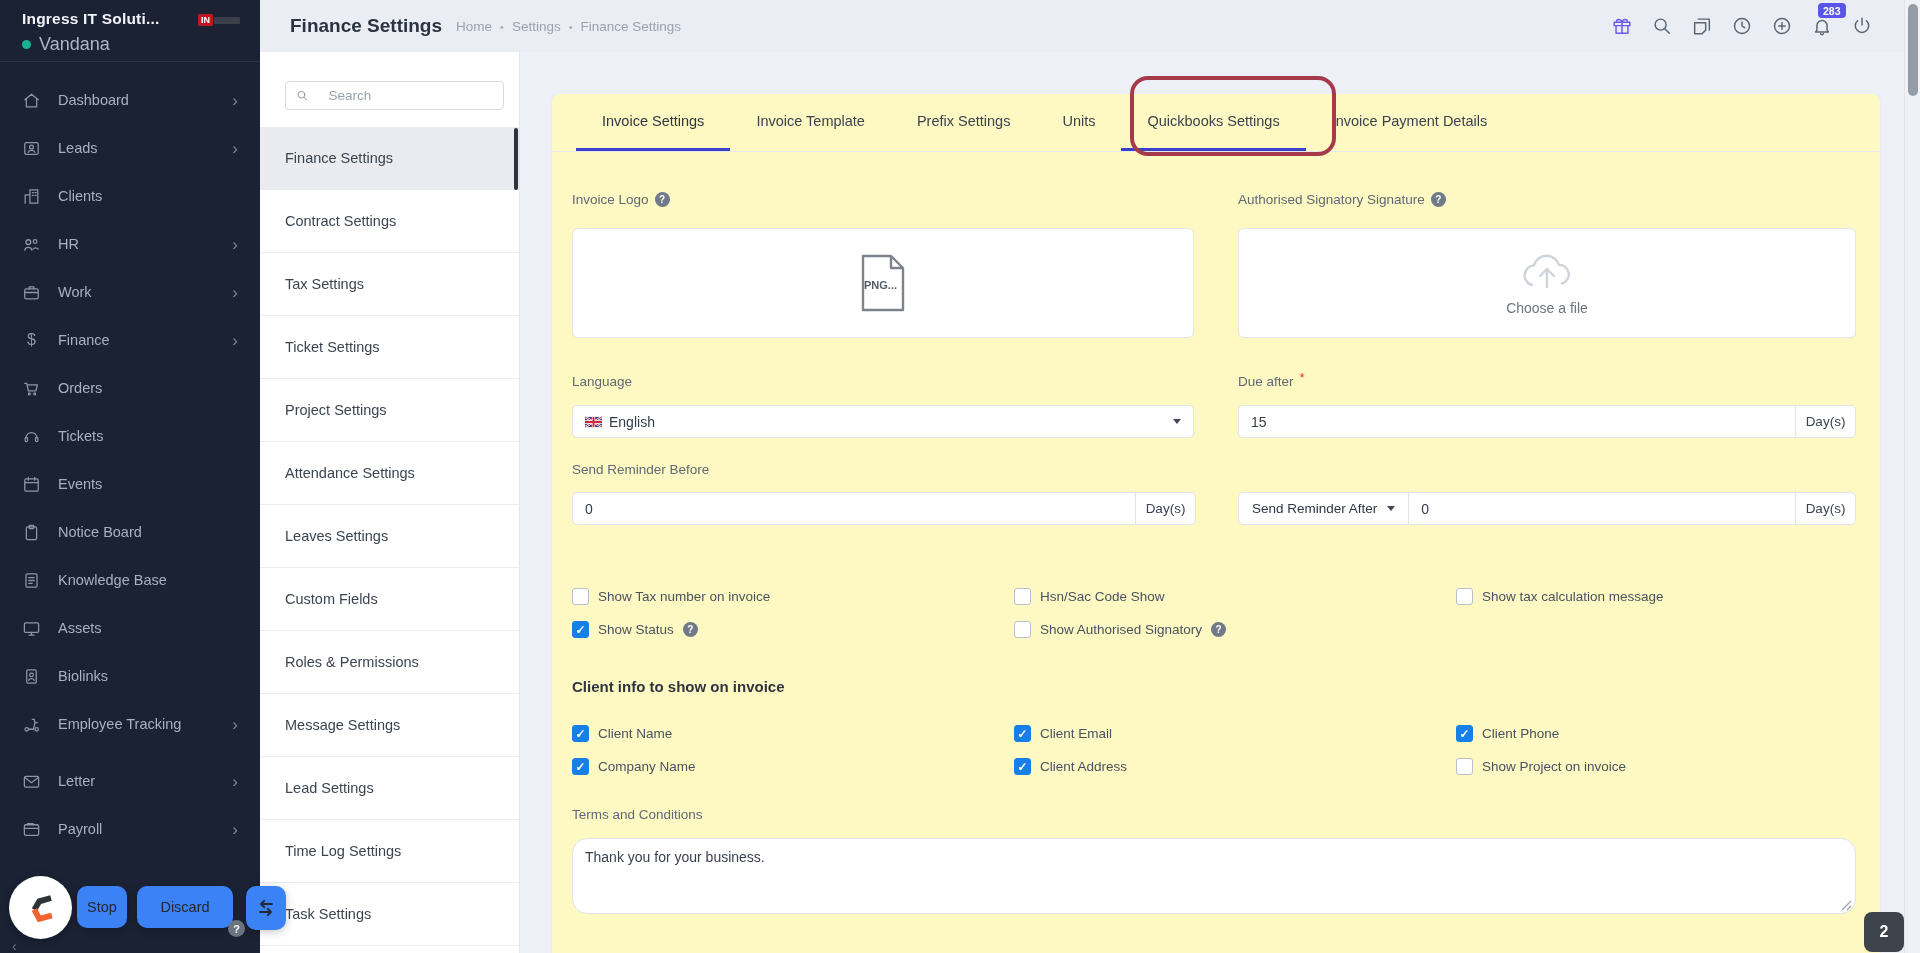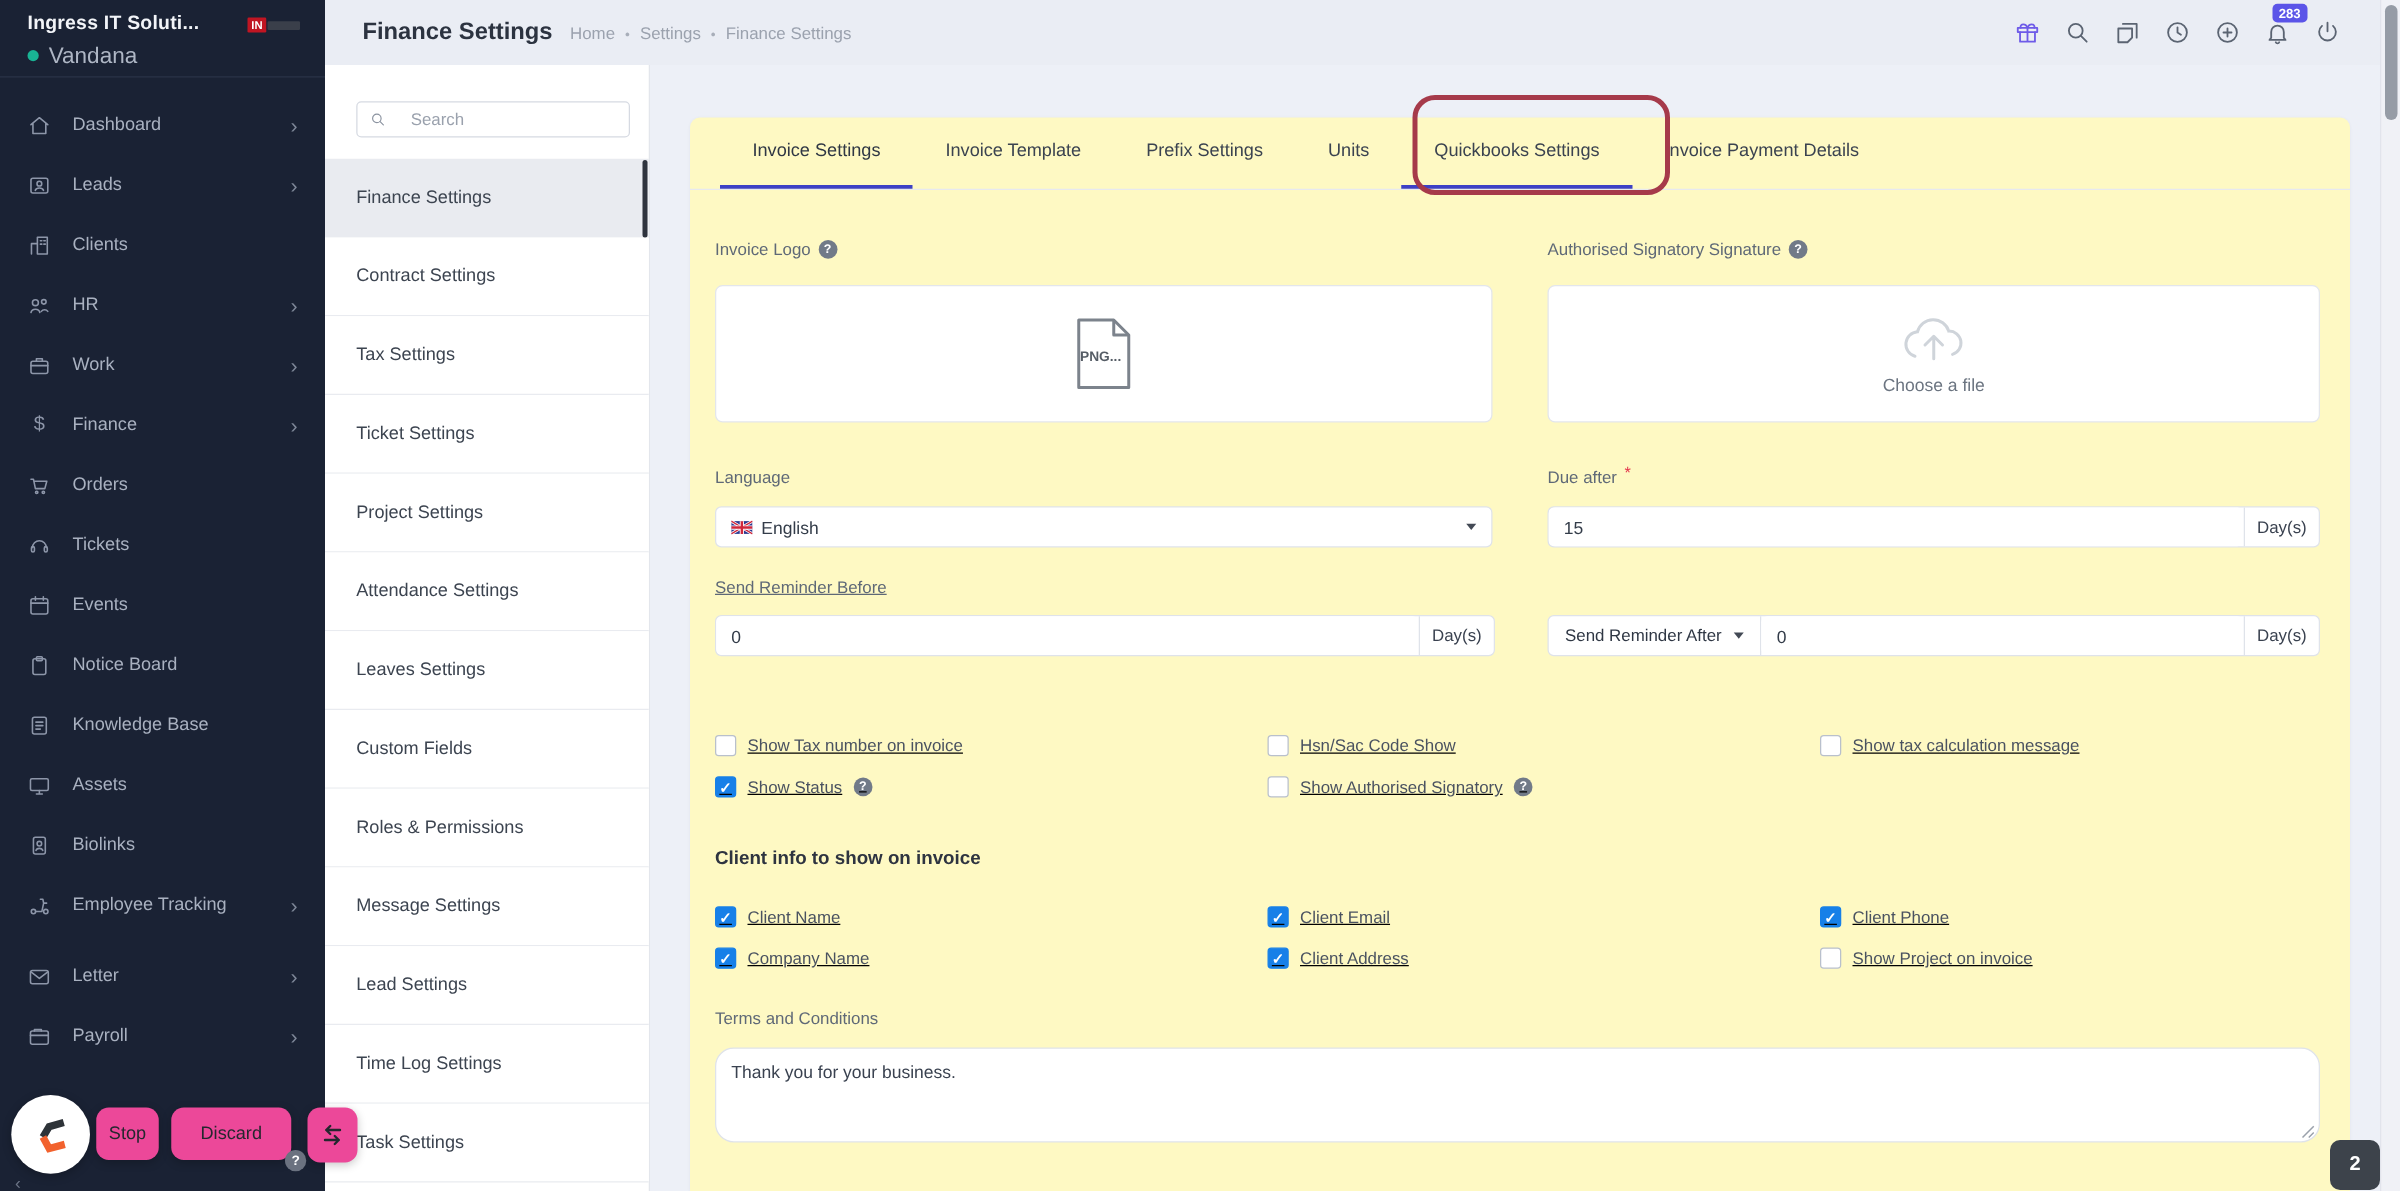--- a/index.html
+++ b/index.html
@@ -67,36 +67,36 @@
 
   .sel, .igroup { position:absolute; height:33px; border:1px solid #dfe3ea; border-radius:5px; background:#fff; display:flex; align-items:center; font-size:14px; color:#333c49; }
   .sel { padding:0 12px; cursor:pointer; }
   .sel .flag { margin-right:7px; display:flex; }
   .caret { margin-left:auto; width:0; height:0; border-left:4.5px solid transparent; border-right:4.5px solid transparent; border-top:5.5px solid #434a55; }
   .igroup input { border:none; outline:none; height:100%; flex:1; padding:0 12px; font-size:14px; color:#333c49; font-family:"Liberation Sans",sans-serif; border-radius:5px; min-width:0; }
   .addon { width:60px; height:100%; border-left:1px solid #dfe3ea; display:flex; align-items:center; justify-content:center; font-size:13.5px; color:#3a4250; flex:0 0 60px; }
   .dd-prefix { height:100%; padding:0 13px; border-right:1px solid #dfe3ea; display:flex; align-items:center; gap:8px; font-size:13.5px; color:#2f3744; cursor:pointer; white-space:nowrap; }
   .dd-prefix .caret { margin-left:2px; }
 
-  .cbrow { position:absolute; display:flex;text-decoration:underline; }
+  .cbrow { position:absolute; display:flex; }
   .cb { display:flex; align-items:center; gap:9px; cursor:pointer; }
   .cbox { width:17px; height:17px; border:1.5px solid #b9c0cc; border-radius:3px; background:#fff; display:flex; align-items:center; justify-content:center; flex:0 0 17px; }
   .cbox.checked { background:#1780e8; border-color:#1780e8; }
   .cbox.checked::before { content:"✓"; color:#fff; font-size:12px; font-weight:bold; }
   .cb-label { font-size:13.5px; color:#4a5260; }
   .col-a { width:442px; } .col-b { width:442px; }
 
   .section-h { position:absolute; font-size:15px; font-weight:bold; color:#2e3440; }
 
   .terms-area { position:absolute; left:20px; top:744px; width:1284px; height:76px; border:1px solid #dfe3ea; border-radius:15px; padding:10px 12px; font-size:14px; color:#3a4250; font-family:"Liberation Sans",sans-serif; resize:none; outline:none; }
   .resize-h { position:absolute; left:1288px; top:805px; width:12px; height:12px; pointer-events:none; }
 
   
   .ovl-logo { position:absolute; left:9px; top:876px; width:63px; height:63px; border-radius:50%; background:#fff; box-shadow:0 2px 8px rgba(0,0,0,.25); display:flex; align-items:center; justify-content:center; z-index:9; cursor:pointer; }
-  .ovl-btn { position:absolute; background:#ec4899; border-radius:10px; box-shadow:0 2px 8px rgba(0,0,0,.22); display:flex; align-items:center; justify-content:center; font-size:14.5px; color:#23272e; z-index:9; cursor:pointer; border:none; font-family:"Liberation Sans",sans-serif; }
+  .ovl-btn { position:absolute; background:#3b82f6; border-radius:10px; box-shadow:0 2px 8px rgba(0,0,0,.22); display:flex; align-items:center; justify-content:center; font-size:14.5px; color:#23272e; z-index:9; cursor:pointer; border:none; font-family:"Liberation Sans",sans-serif; }
   .btn-stop { left:77px; top:886px; width:50px; height:42px; }
   .btn-discard { left:137px; top:886px; width:96px; height:42px; }
   .btn-swap { left:246px; top:886px; width:40px; height:44px; }
   .mini-help { position:absolute; left:228px; top:920px; width:17px; height:17px; border-radius:50%; background:#6b7280; color:#fff; font-size:11px; font-weight:bold; display:flex; align-items:center; justify-content:center; z-index:10; }
   .mini-help::before { content:"?"; }
   .collapse { position:absolute; left:12px; top:938px; color:#6c7587; font-size:14px; z-index:10; }
   .collapse::before { content:"‹"; }
 
   .page-badge { position:absolute; left:1864px; top:912px; width:40px; height:40px; background:#3d434b; border-radius:8px; color:#fff; font-size:16px; font-weight:bold; display:flex; align-items:center; justify-content:center; z-index:9; }
 
@@ -407,21 +407,21 @@
 
   <div class="flabel" style="left:686px; top:280px;">
     <span>Due after</span>
       <span class="req"></span>
   </div>
   <div class="igroup" style="left:686px; top:311px; width:618px;">
     <input type="text" value="15" style="">
     <span class="addon">Day(s)</span>
   </div>
 
-  <div class="flabel" style="left:20px; top:368px;text-decoration:underline;">
+  <div class="flabel" style="left:20px; top:368px;">
       <span>Send Reminder Before</span>
     </div>
   <div class="igroup" style="left:20px; top:398px; width:624px;">
     <input type="text" value="0" style="">
     <span class="addon">Day(s)</span>
   </div>
 
   <div class="igroup" style="left:686px; top:398px; width:618px;">
     <span class="dd-prefix">
       <span>Send Reminder After</span>

